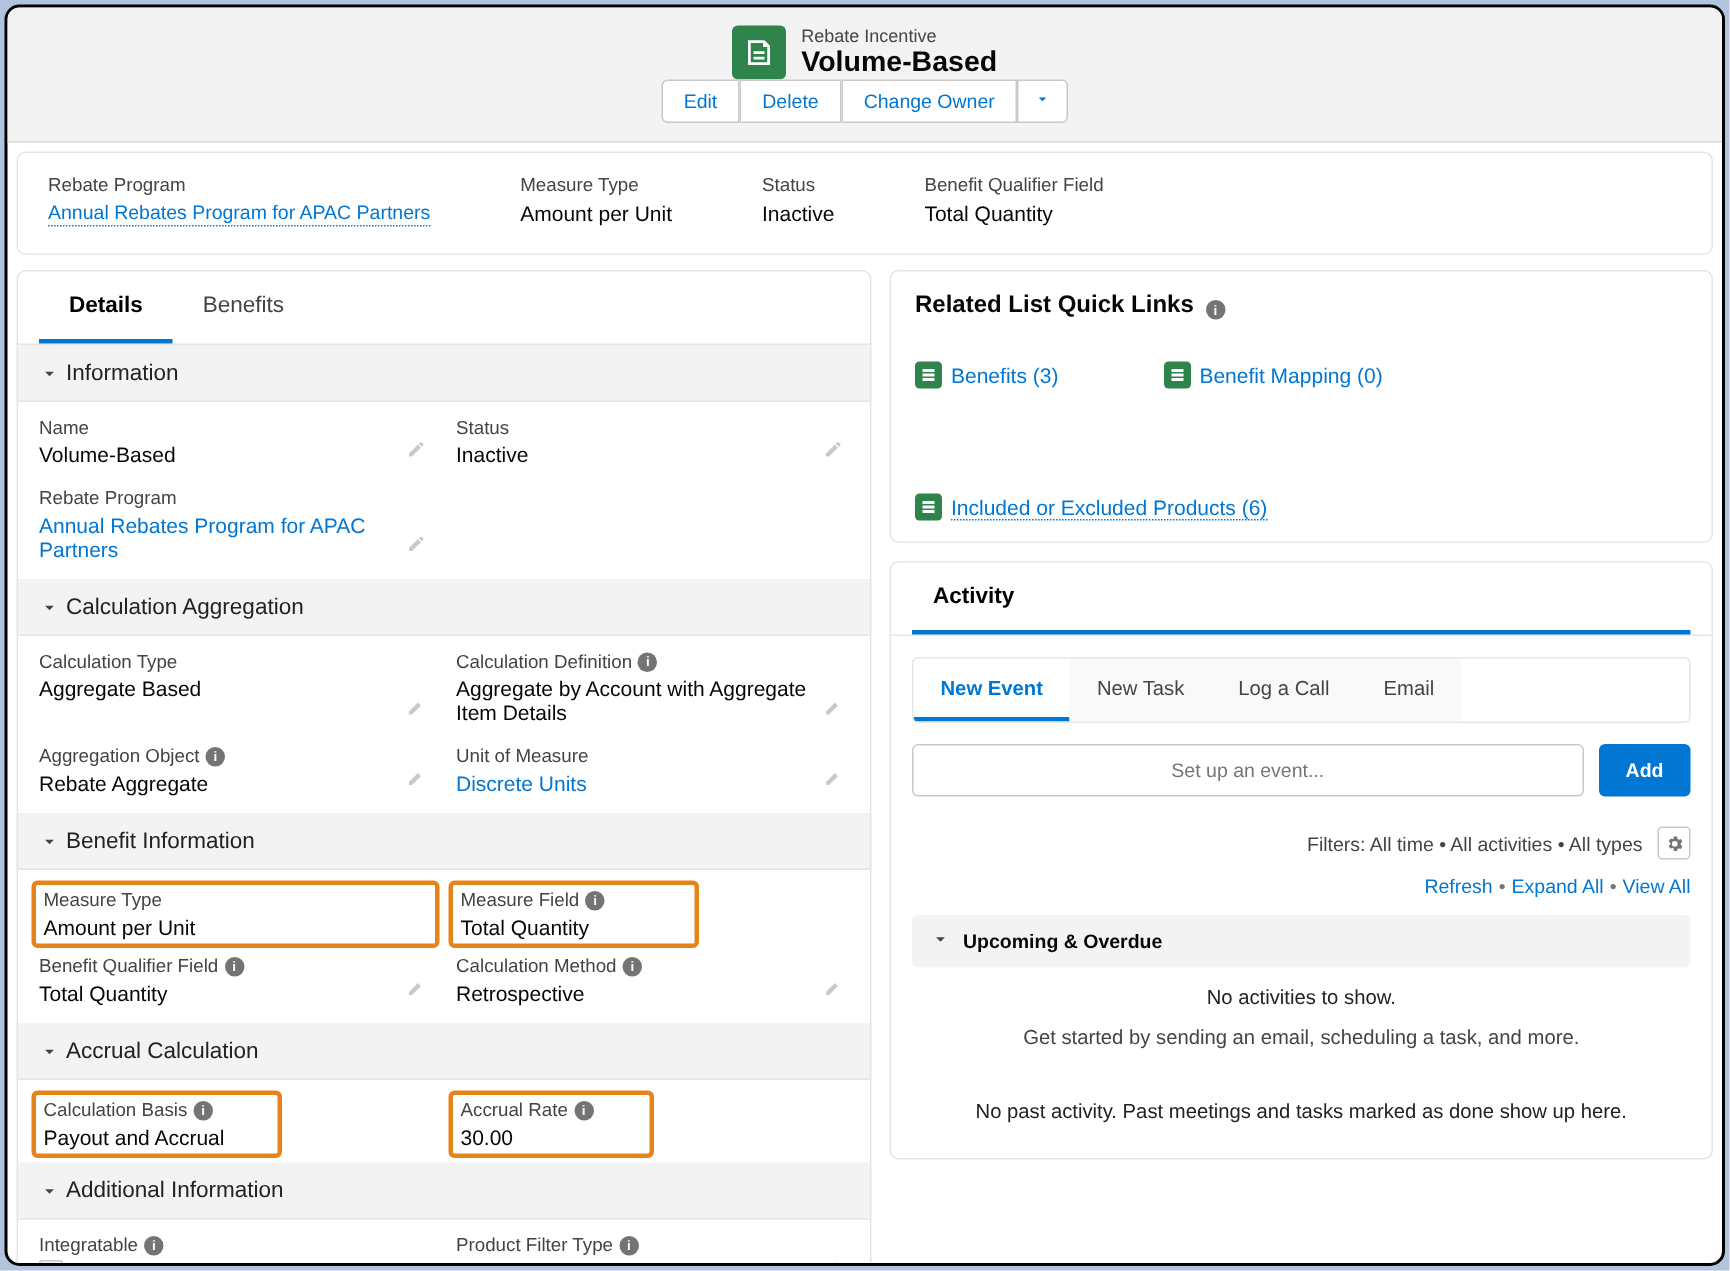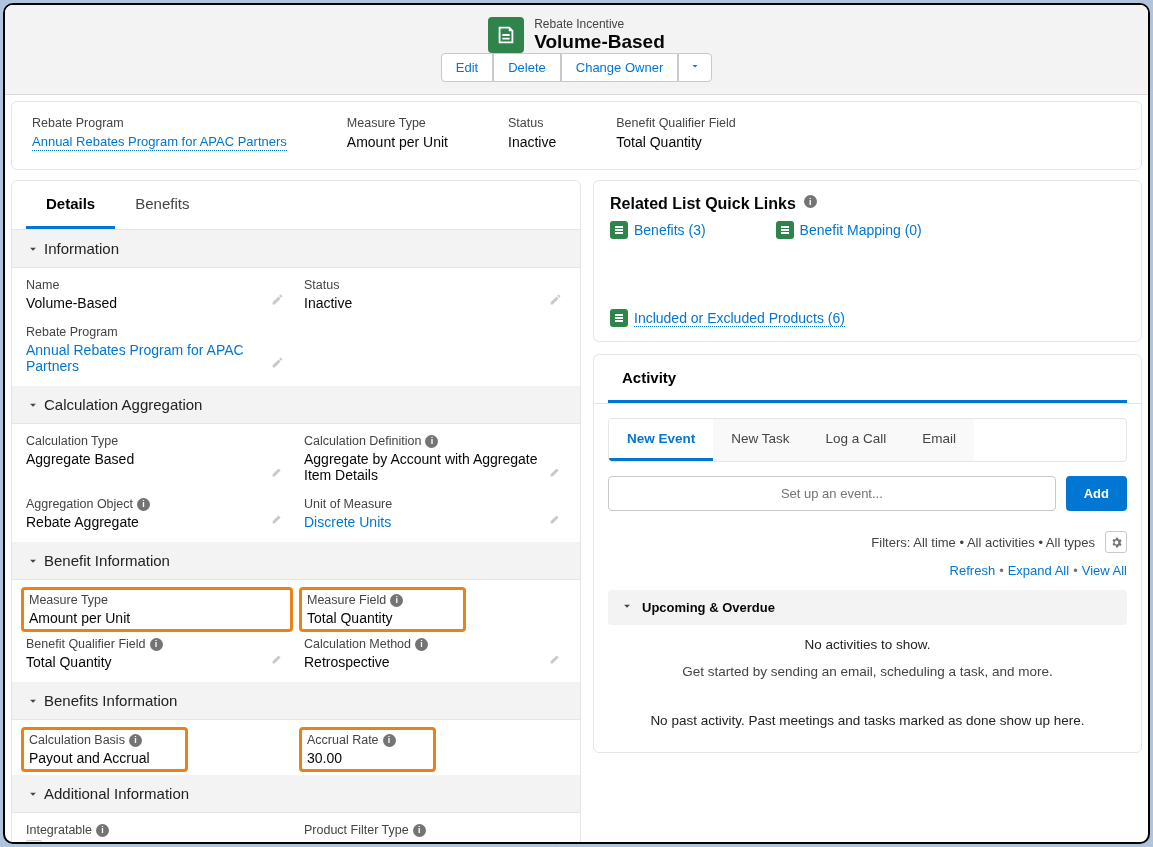--- a/index.html
+++ b/index.html
@@ -35,21 +35,21 @@
 .section-body { padding: 10px 14px 6px; display: grid; grid-template-columns: 1fr 1fr; gap: 8px 16px; }
 .field { margin-bottom: 6px; position: relative; }
 .field-label { color: #444; font-size: 12.5px; display: flex; align-items: center; gap: 4px; margin-bottom: 3px; }
 .info-icon { width: 13px; height: 13px; background: #747474; border-radius: 50%; color: #fff; display: inline-flex; align-items: center; justify-content: center; font-size: 9px; font-weight: 700; }
 .field-value { font-size: 14px; color: #080707; }
 .field-link { color: #0176d3; font-size: 14px; text-decoration: none; }
 .edit-pencil { position: absolute; right: 4px; bottom: 2px; color: #c9c9c9; }
 .edit-pencil svg { width: 13px; height: 13px; fill: #c9c9c9; }
 .field-highlight { border: 3px solid #e6841b; border-radius: 4px; padding: 3px 5px; margin: -3px -5px; }
 .right-panel { background: #fff; border: 1px solid #e5e5e5; border-radius: 6px; padding: 14px 16px; }
-.rl-header { display: flex; align-items: flex-start; gap: 8px; font-size: 16px; font-weight: 600; margin-bottom: 8px; }
+.rl-header { display: flex; align-items: flex-end; gap: 8px; font-size: 16px; font-weight: 600; margin-bottom: 28px; }
 .rl-links { display: flex; gap: 70px; flex-wrap: wrap; }
 .rl-link-item { display: flex; align-items: center; gap: 6px; }
 .rl-icon { width: 18px; height: 18px; background: #2e844a; border-radius: 3px; display: flex; align-items: center; justify-content: center;}
 .rl-icon svg { width: 12px; height: 12px; fill: #fff; }
 .rl-link { color: #0176d3; font-size: 14px; text-decoration: none;}
 .rl-link-last { border-bottom: 1px dotted #0176d3;}
 .activity-panel { background: #fff; border: 1px solid #e5e5e5; border-radius: 6px; }
 .act-tab-outer { padding: 0 14px; border-bottom: 1px solid #e5e5e5;}
 .act-tab-outer .tab { padding: 14px 14px; font-weight: 700; }
 .act-subtabs { display: flex; border: 1px solid #e5e5e5; margin: 14px 14px 14px; border-radius: 4px; overflow: hidden; }
@@ -238,21 +238,21 @@
           <span class="edit-pencil"><svg viewBox="0 0 24 24">
                 <path d="M3 17.25V21h3.75l11-11-3.75-3.75L3 17.25z"></path>
               </svg></span>
         </div>
       </div>
 
       <div class="section-header">
         <span class="chevron"><svg viewBox="0 0 24 24">
               <path d="M7 10l5 5 5-5z"></path>
             </svg></span>
-        <span class="section-title">Benefits Information</span>
+        <span class="section-title">Accrual Calculation</span>
       </div>
       <div class="section-body">
         <div class="field field-highlight" style="margin-right:100px">
           <div class="field-label">
               <span>Calculation Basis</span>
               <span class="info-icon">i</span>
             </div>
           <div class="field-value">Payout and Accrual</div>
         </div>
         <div class="field field-highlight" style="margin-right:130px">

